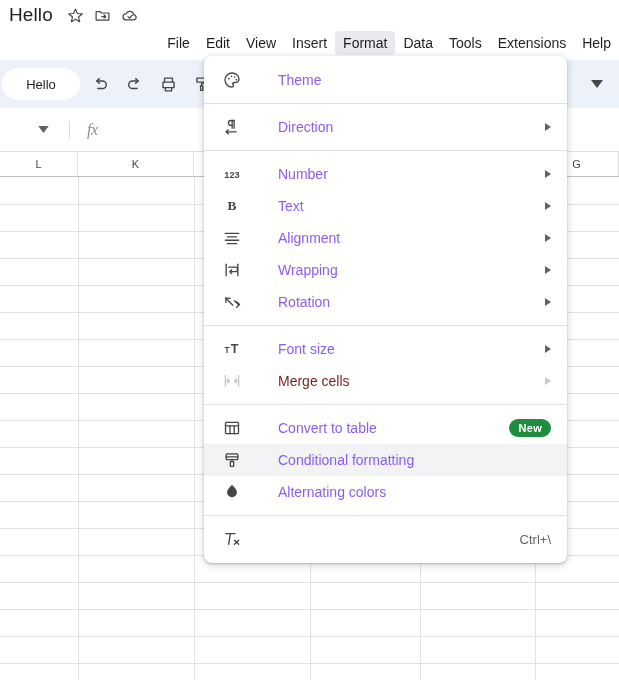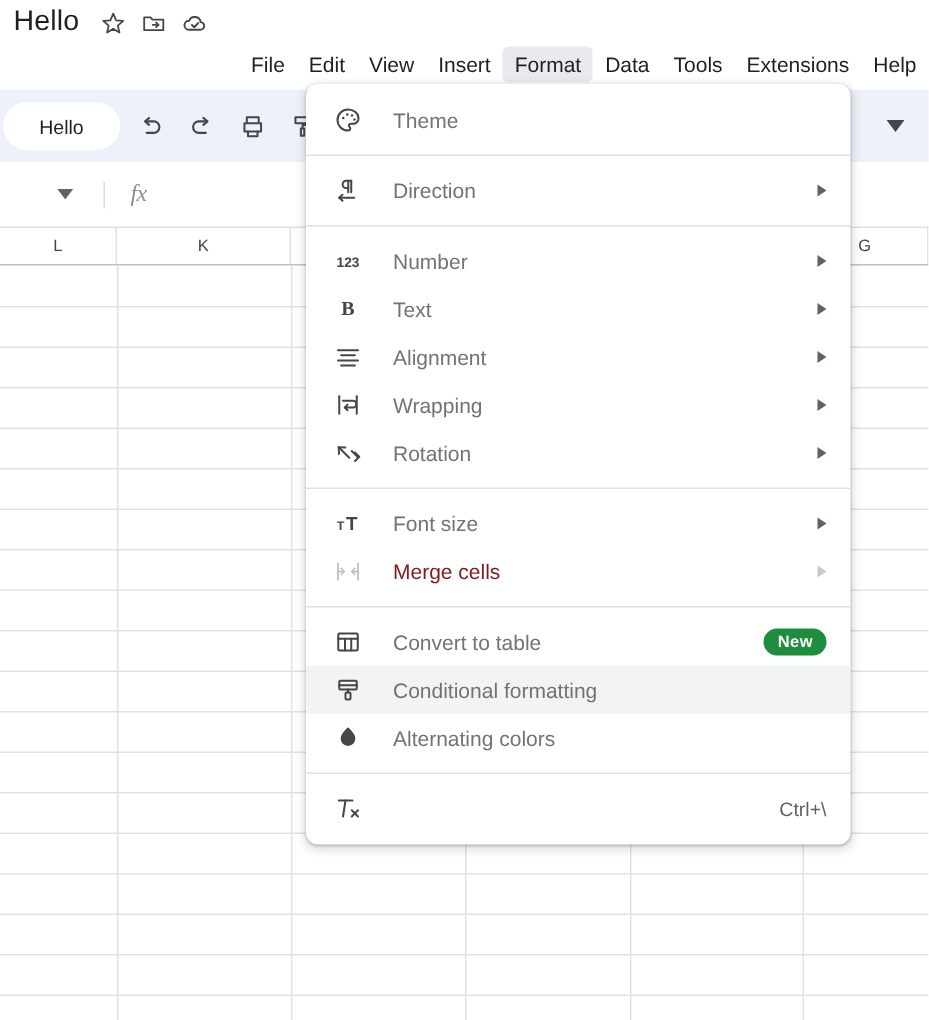--- a/index.html
+++ b/index.html
@@ -224,32 +224,32 @@
     cursor: default;
   }
   .mrow.hl {
     background: #f1f3f4;
   }
   .mrow .micon {
     width: 24px;
     min-width: 24px;
     height: 24px;
     margin-left: 16px;
-    margin-right: 0;
+    margin-right: 16px;
     display: flex;
     align-items: center;
     justify-content: center;
     color: #444746;
   }
   .mrow .micon svg { display: block; }
   .mrow .mlabel {
     margin-left: 18px;
     font-size: 14px;
     line-height: 20px;
-    color: #737373;
+    color: #8b5cf6;
     white-space: nowrap;
   }
   .mrow.disabled .mlabel { color: #7f1d1d; }
   .mrow.disabled .micon { color: #bdbfc2; }
   .mrow.disabled .arrow { border-left-color: #c6c8ca; }
   .mrow .spacer { flex: 1 1 auto; }
   .arrow {
     width: 0; height: 0;
     border-top: 4.5px solid transparent;
     border-bottom: 4.5px solid transparent;

